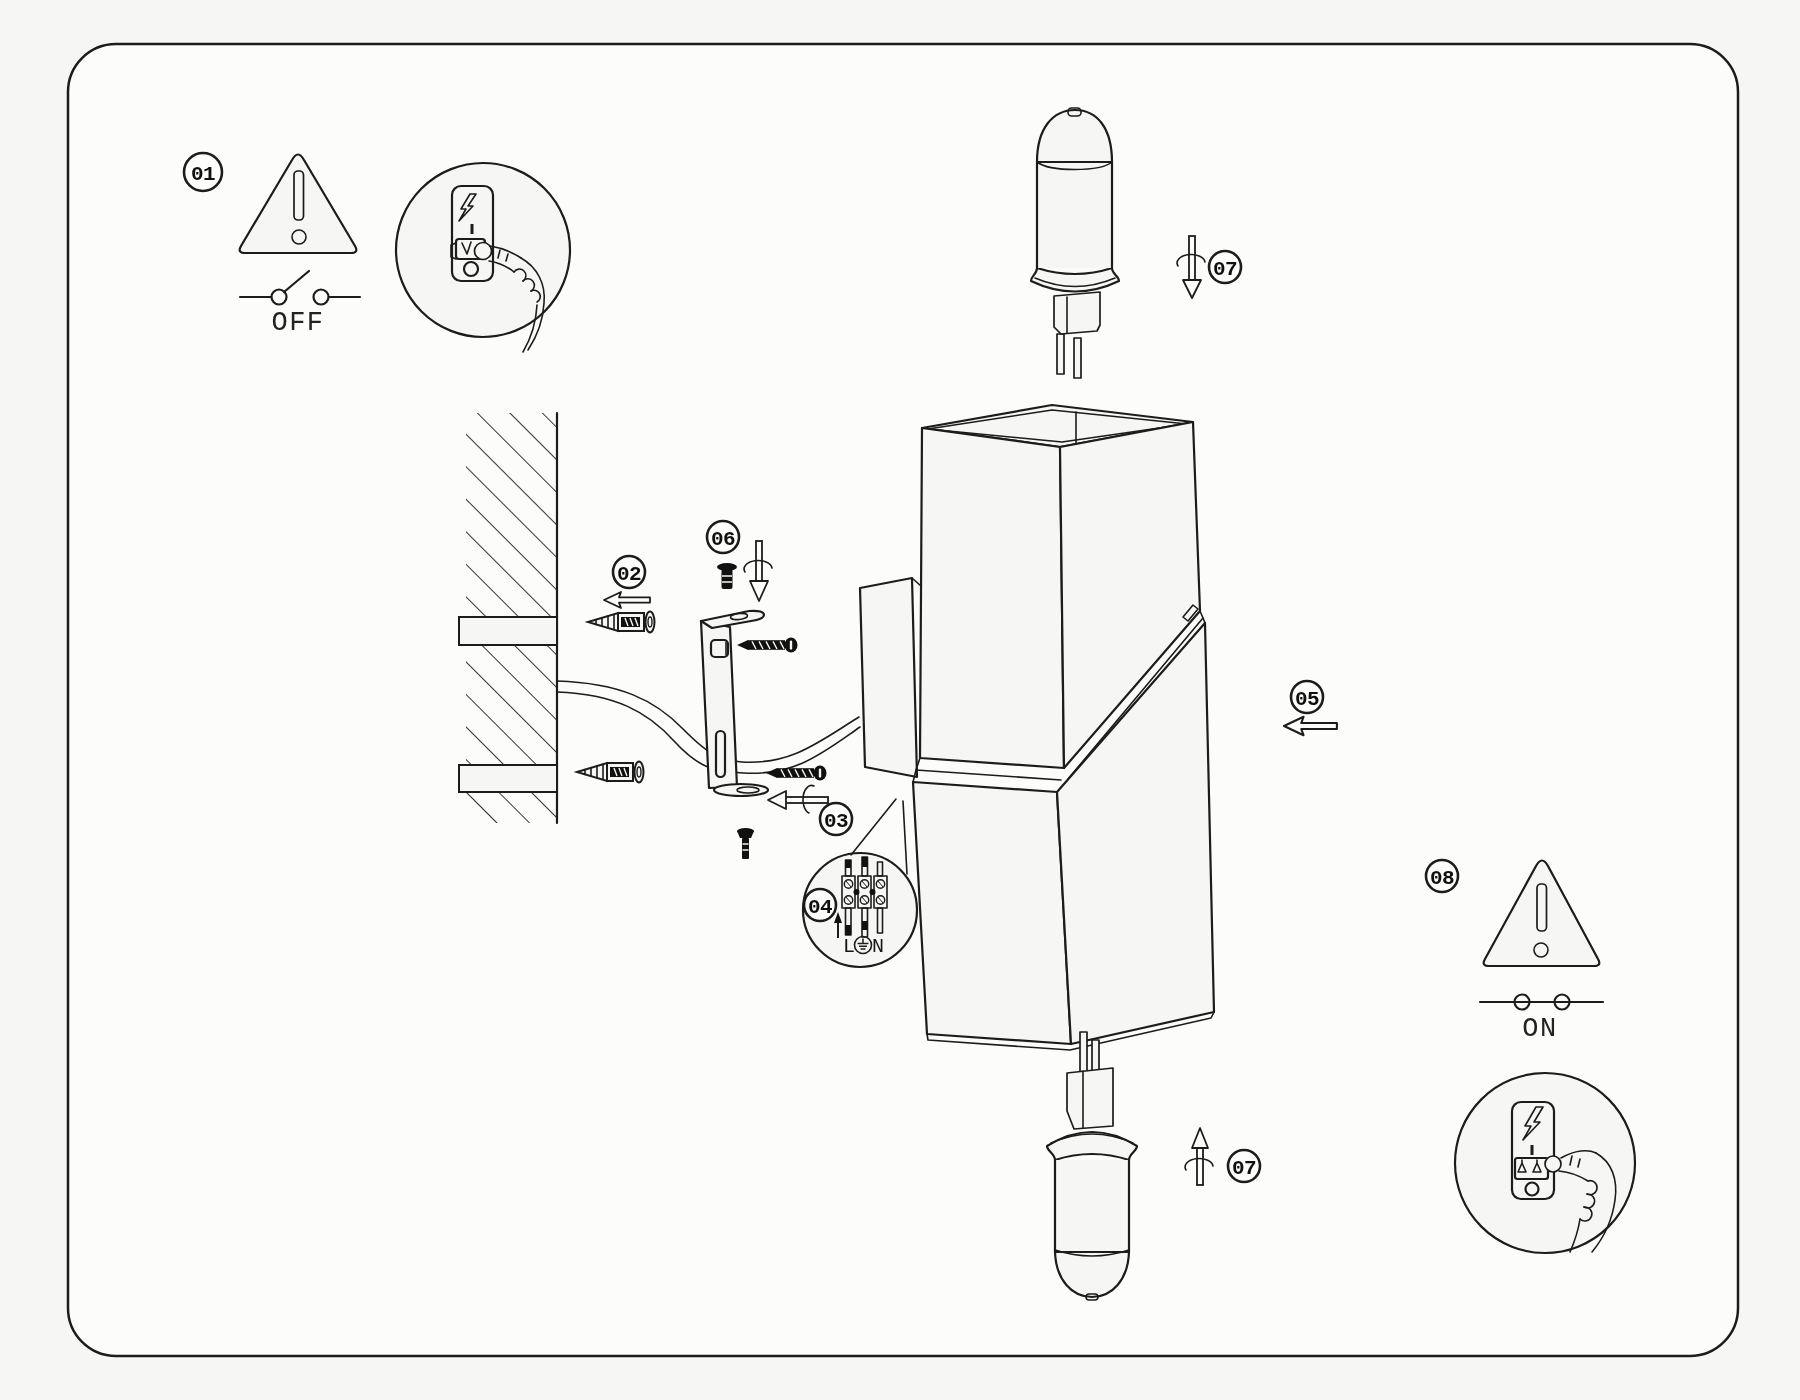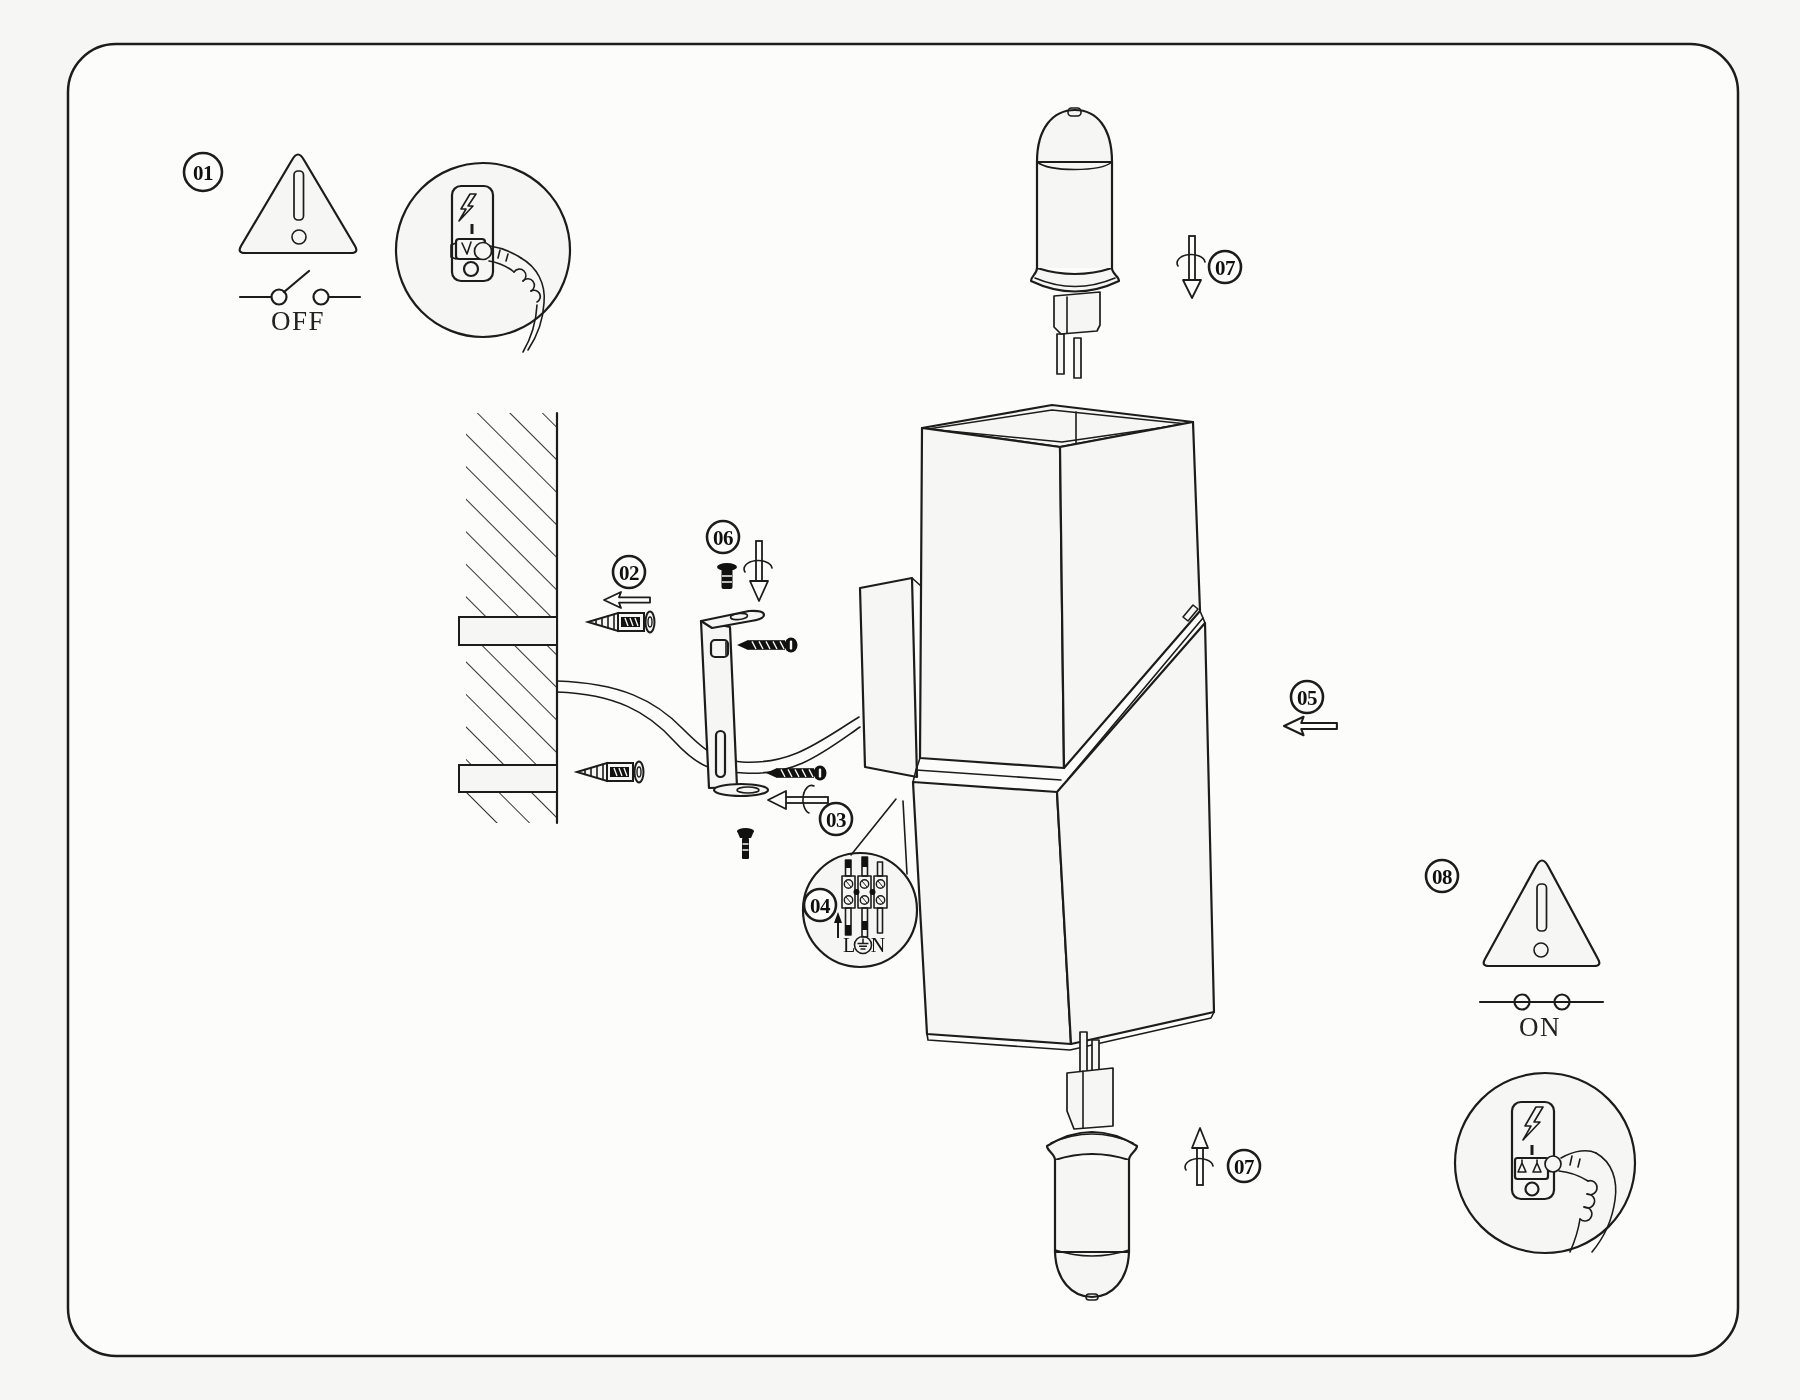--- a/index.html
+++ b/index.html
@@ -1,18 +1,18 @@
 <!DOCTYPE html>
 <html><head>
 <meta charset="utf-8">
 <style>
   :root{ --ink:#1c1c1c; --paper:#f6f6f4; }
   html,body{margin:0;padding:0;background:var(--paper);}
   .stage{position:relative;width:1800px;height:1400px;background:var(--paper);overflow:hidden;
-         font-family:Liberation Serif, serif;}
+         font-family:Liberation Mono, monospace;}
   svg{position:absolute;left:0;top:0;}
   .ln{fill:none;stroke:var(--ink);stroke-width:2.2;stroke-linecap:round;stroke-linejoin:round;}
   .ln15{fill:none;stroke:var(--ink);stroke-width:1.6;stroke-linecap:round;stroke-linejoin:round;}
   .face{fill:var(--paper);stroke:var(--ink);stroke-width:2.2;stroke-linejoin:round;}
   .face15{fill:var(--paper);stroke:var(--ink);stroke-width:1.7;stroke-linejoin:round;}
   .wht{stroke:#f6f6f4;stroke-width:1.4;fill:none;}
   .badge{fill:#fdfdfc;stroke:var(--ink);stroke-width:2.6;}
   .badge-t{font-weight:bold;font-size:21px;fill:#101010;text-anchor:middle;letter-spacing:-0.5px;}
   .cap{font-size:27px;fill:#222;text-anchor:middle;letter-spacing:1.5px;}
   .term-t{font-size:20px;fill:#161616;text-anchor:middle;}

